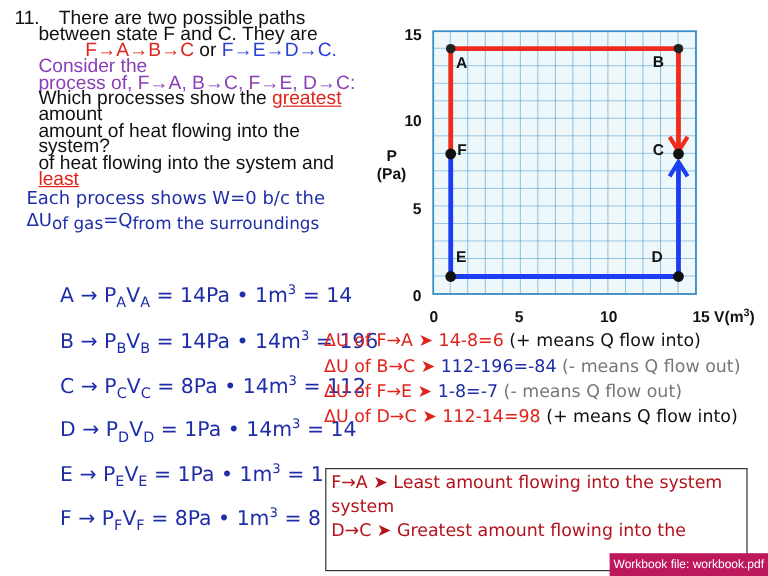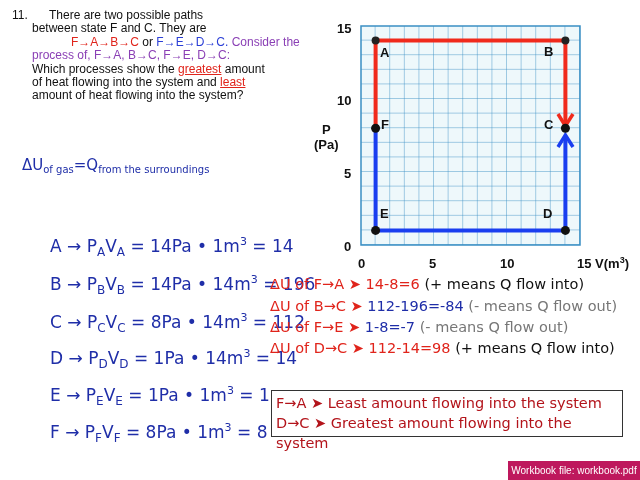--- a/index.html
+++ b/index.html
@@ -1,74 +1,75 @@
 <!DOCTYPE html>
 <html><head>
 <meta charset="utf-8">
 <style>
   html, body { margin:0; padding:0; }
   body { width:640px; height:480px; background:#ffffff; position:relative; overflow:hidden;
          font-family:"Liberation Sans", sans-serif; }
   .abs { position:absolute; }
-  .q { left:12px; top:9px; width:290px; font-size:12px; line-height:13.4px; color:#111; }
+  .q { left:12px; top:9px; width:290px; font-size:16px; line-height:13.4px; color:#111; }
   .q .num { display:inline-block; width:37px; }
   .q .ind { padding-left:20px; display:block; }
   .red { color:#e0241b;margin-left:39px; }
   .blue { color:#2b3fd6; }
   .purple { color:#8a3fb5; }
   .ul { color:#e0241b; text-decoration:underline; }
   .note { left:22px; top:156px; width:270px; color:#1f2ea8; font-family:"DejaVu Sans", sans-serif;
           font-size:15px; line-height:18px; }
-  .note .sub { font-size:10px; vertical-align:-3px; }
+  .note .sub { font-size:14px; vertical-align:-3px; }
   .eq { left:14px; font-family:"DejaVu Sans", sans-serif; font-size:17px; color:#1f2ea8; white-space:nowrap;margin-left:36px; }
   .eq sub { font-size:12px; }
   .eq sup { font-size:11px; }
   .du { left:270px; font-family:"DejaVu Sans", sans-serif; font-size:14.5px; white-space:nowrap; color:#e0241b; }
   .du .b { color:#1f2ea8; }
   .du .g { color:#777; }
   .du .k { color:#111; }
-  .box { left:271px; top:390px; width:352px; height:47px; border:1px solid #333; padding:2px 4px;
+  .box { left:271px; top:390px; width:352px; height:86px; border:1px solid #333; padding:2px 4px;
          box-sizing:border-box; color:#b3141b; font-family:"DejaVu Sans", sans-serif; font-size:14.5px; line-height:20px; }
   .footer { left:508px; top:461px; width:132px; height:36px; background:#be185d; color:#fff;
             font-size:10px; line-height:19px; text-align:center; }
   .chart { left:300px; top:0px; }
 </style>
 </head>
 <body>
 
 <div class="abs q">
   <div><span class="num">11.</span><span>There are two possible paths</span></div>
   <span class="ind">between state F and C. They are</span>
   <span class="ind"><span class="red">F→A→B→C</span><span> or </span><span class="blue">F→E→D→C.</span><span class="purple"> Consider the</span></span>
   <span class="ind purple">process of, F→A, B→C, F→E, D→C:</span>
   <span class="ind"><span>Which processes show the </span><span class="ul">greatest</span><span> amount</span></span>
+  <span class="ind">amount of heat flowing into the system?</span>
   <span class="ind"><span>of heat flowing into the system and </span><span class="ul">least</span></span>
-  <span class="ind">amount of heat flowing into the system?</span>
 </div>
 
 <div class="abs note">
+  <div>Each process shows W=0 b/c the</div>
   <div><span>ΔU</span><span class="sub">of gas</span><span>=Q</span><span class="sub">from the surroundings</span></div>
 </div>
 
 <div class="abs eq" style="top:235px"><span>A</span> → P<sub>A</sub>V<sub>A</sub> = <span>14Pa</span> • <span>1m</span><sup>3</sup> = <span>14</span></div>
 <div class="abs eq" style="top:273px"><span>B</span> → P<sub>B</sub>V<sub>B</sub> = <span>14Pa</span> • <span>14m</span><sup>3</sup> = <span>196</span></div>
 <div class="abs eq" style="top:311px"><span>C</span> → P<sub>C</sub>V<sub>C</sub> = <span>8Pa</span> • <span>14m</span><sup>3</sup> = <span>112</span></div>
 <div class="abs eq" style="top:347px"><span>D</span> → P<sub>D</sub>V<sub>D</sub> = <span>1Pa</span> • <span>14m</span><sup>3</sup> = <span>14</span></div>
 <div class="abs eq" style="top:384px"><span>E</span> → P<sub>E</sub>V<sub>E</sub> = <span>1Pa</span> • <span>1m</span><sup>3</sup> = <span>1</span></div>
 <div class="abs eq" style="top:421px"><span>F</span> → P<sub>F</sub>V<sub>F</sub> = <span>8Pa</span> • <span>1m</span><sup>3</sup> = <span>8</span></div>
 
 <div class="abs du" style="top:276px"><span>ΔU of F→A ➤ </span><span>14-8=6</span> <span class="k">(+ means Q flow into)</span></div>
 <div class="abs du" style="top:298px"><span>ΔU of B→C ➤ </span><span class="b">112-196=-84</span> <span class="g">(- means Q flow out)</span></div>
 <div class="abs du" style="top:319px"><span>ΔU of F→E ➤ </span><span class="b">1-8=-7</span> <span class="g">(- means Q flow out)</span></div>
 <div class="abs du" style="top:340px"><span>ΔU of D→C ➤ </span><span>112-14=98</span> <span class="k">(+ means Q flow into)</span></div>
 
 <div class="abs box">
   <div>F→A ➤ Least amount flowing into the system</div>
+  <div>system</div>
   <div>D→C ➤ Greatest amount flowing into the</div>
-  <div>system</div>
 </div>
 
 <div class="abs footer">Workbook file: workbook.pdf</div>
 
 <svg class="abs chart" width="340" height="275" viewBox="300 0 340 275">
   <defs>
     <pattern id="grid" x="361" y="26" width="14.6" height="14.6" patternUnits="userSpaceOnUse">
       <rect width="14.6" height="14.6" fill="#eef8fb"></rect>
       <path d="M14.6 0 V14.6 M0 14.6 H14.6" stroke="#3a8fc4" stroke-width="0.9" fill="none"></path>
     </pattern>

